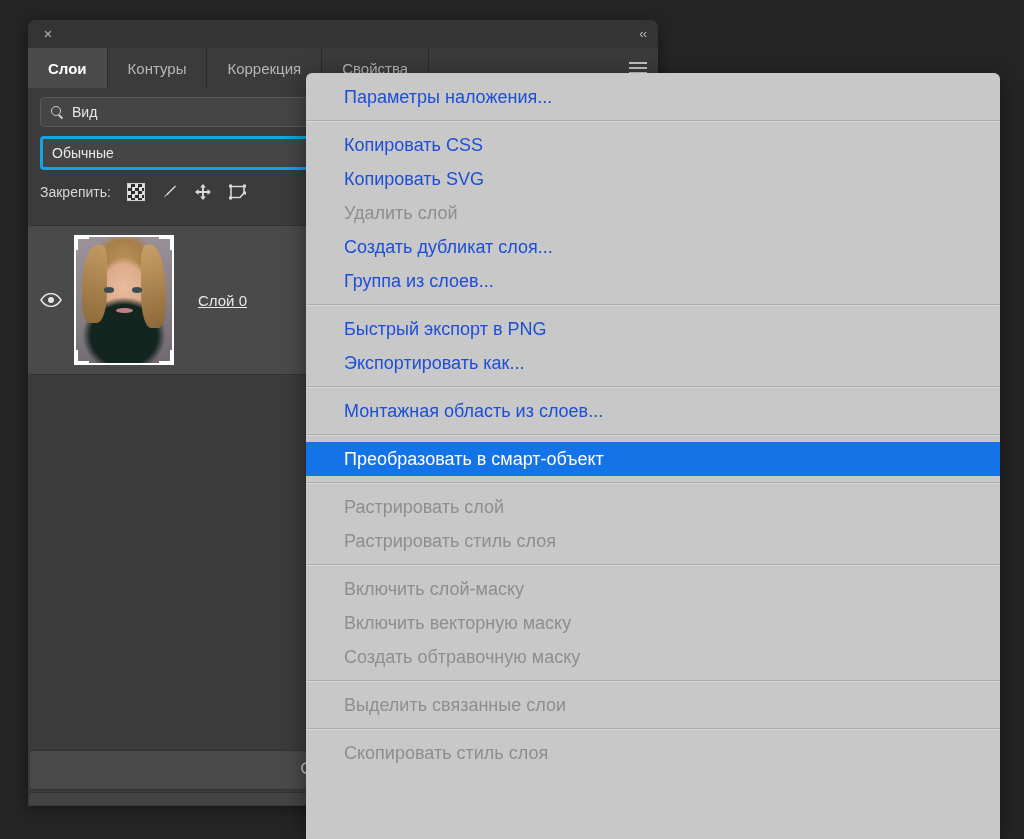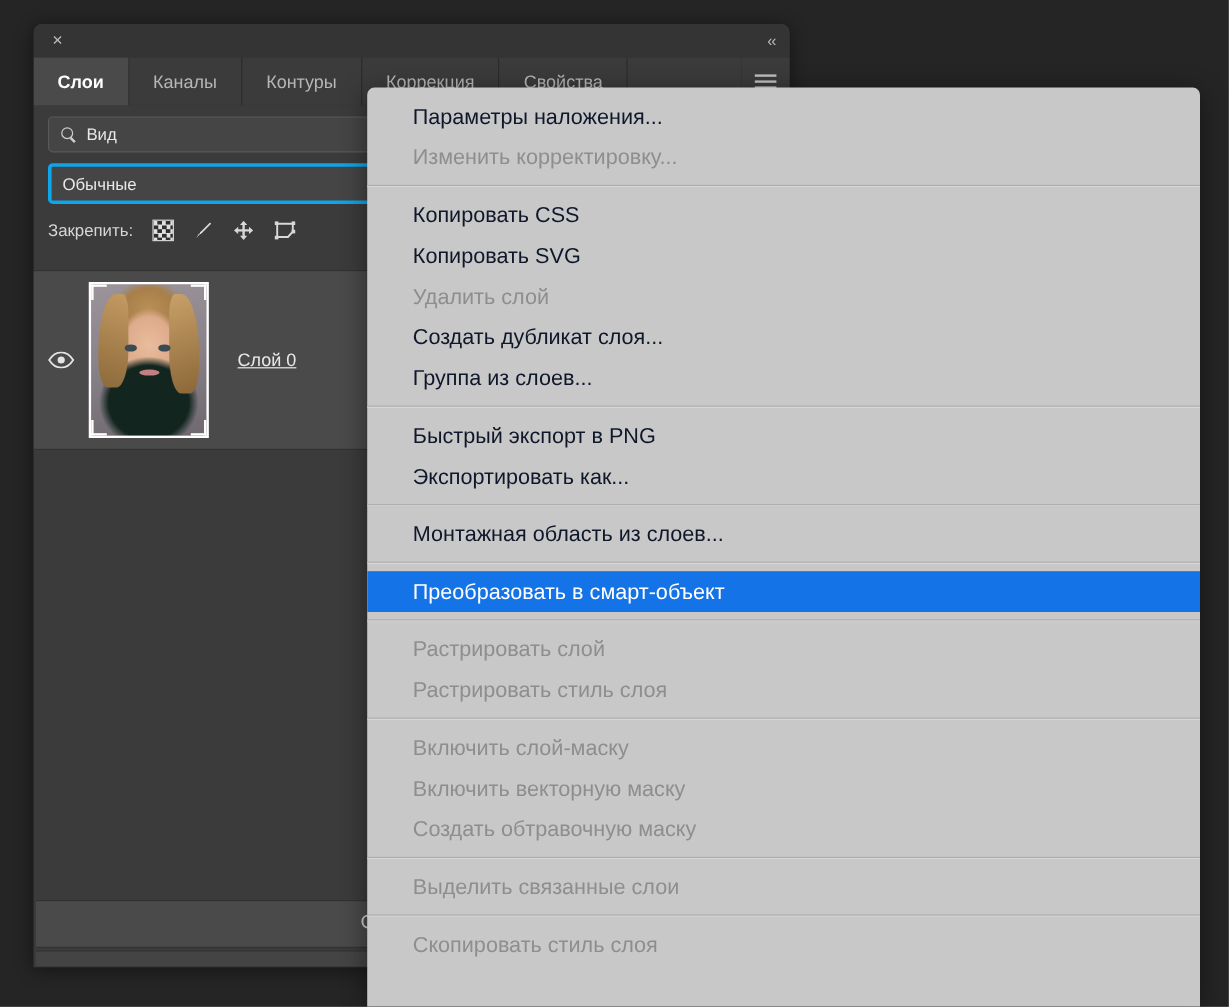--- a/index.html
+++ b/index.html
@@ -361,21 +361,21 @@
     padding-top: 7px;
     font-size: 18px;
     overflow: hidden;
     height: 766px;
     box-sizing: border-box;
   }
   .menu-item {
     height: 34px;
     line-height: 34px;
     padding-left: 38px;
-    color: #0f172a;
+    color: #1d4ed8;
     white-space: nowrap;
     cursor: default;
   }
   .menu-item.disabled {
     color: #8e8e8e;
   }
   .menu-item.highlighted {
     background: #1473e6;
     color: #ffffff;
   }
@@ -391,21 +391,20 @@
 
 <div id="layers-panel">
 
   <div id="panel-titlebar">
     <div id="close-icon">×</div>
     <div id="collapse-icon">‹‹</div>
   </div>
 
   <div id="panel-tabs">
     <div class="panel-tab active">Слои</div>
-    <div class="panel-tab">Каналы</div>
     <div class="panel-tab">Контуры</div>
     <div class="panel-tab">Коррекция</div>
     <div class="panel-tab">Свойства</div>
     <div id="tabs-spacer"></div>
     <div id="panel-menu-icon">
       <span></span>
         <span></span>
         <span></span>
     </div>
   </div>
@@ -487,21 +486,20 @@
         </span>
       </div>
       <div id="panel-bottom-strip"></div>
     </div>
 
   </div>
 </div>
 
 <div id="context-menu">
     <div class="menu-item">Параметры наложения...</div>
-    <div class="menu-item disabled">Изменить корректировку...</div>
     <div class="menu-separator"></div>
     <div class="menu-item">Копировать CSS</div>
     <div class="menu-item">Копировать SVG</div>
     <div class="menu-item disabled">Удалить слой</div>
     <div class="menu-item">Создать дубликат слоя...</div>
     <div class="menu-item">Группа из слоев...</div>
     <div class="menu-separator"></div>
     <div class="menu-item">Быстрый экспорт в PNG</div>
     <div class="menu-item">Экспортировать как...</div>
     <div class="menu-separator"></div>

